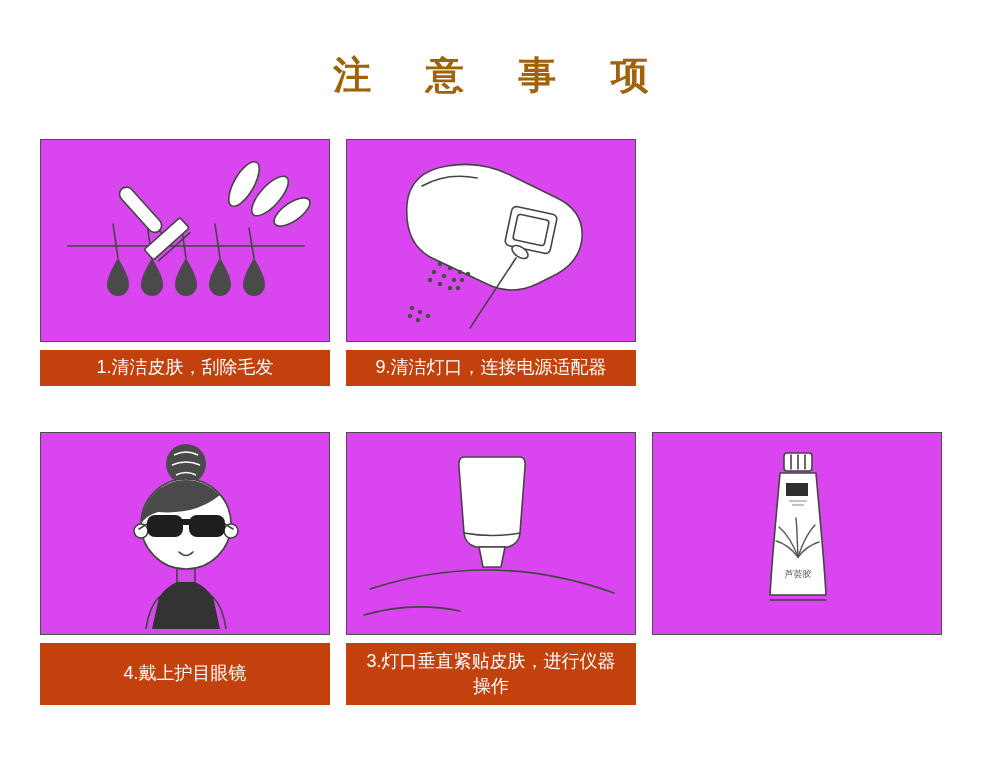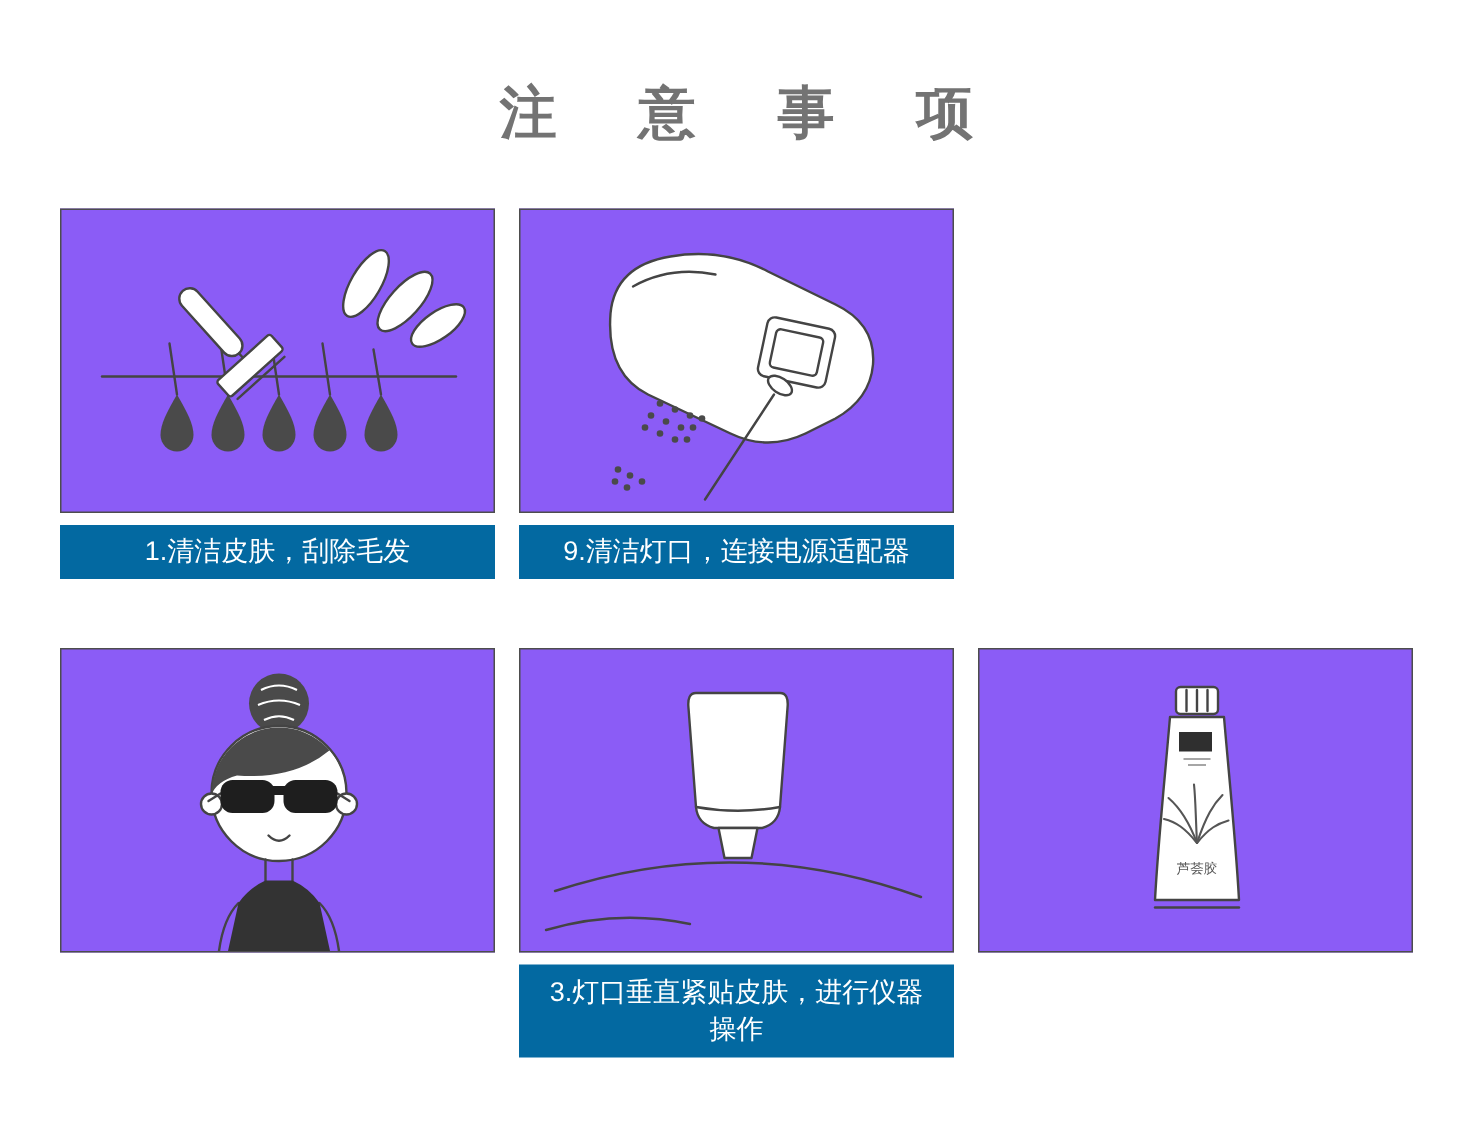--- a/index.html
+++ b/index.html
@@ -12,48 +12,48 @@
   }
   .page { width: 982px; height: 762px; position: relative; background: #fff; }
 
   .title {
     text-align: center;
     padding-top: 50px;
     font-size: 38px;
     font-weight: bold;
     letter-spacing: 22px;
     text-indent: 22px;
-    color: #737373;
+    color: #a16207;
     white-space: nowrap;
   }
 
   .grid {
     display: grid;
     grid-template-columns: repeat(3, 1fr);
     column-gap: 16px;
     padding: 0 40px;
     margin-top: 38px;
   }
   .grid.row2 { margin-top: 46px; }
 
   .cell { display: flex; flex-direction: column; }
 
   .panel {
     border: 1px solid #4d4d4d;
     height: 203px;
-    background: #8b5cf6;
+    background: #d946ef;
     display: flex;
-    align-items: flex-end;
+    align-items: center;
     justify-content: center;
     overflow: hidden;
   }
   .panel svg { display: block; }
 
   .caption {
-    background: #0369a1;
+    background: #c2410c;
     color: #ffffff;
     margin-top: 8px;
     display: flex;
     align-items: center;
     justify-content: center;
     text-align: center;
     font-size: 18px;
     line-height: 1.4;
     padding: 4px 12px;
   }
@@ -172,20 +172,21 @@
 
           <path class="stroke" d="M133,113 Q140,120 147,113"></path>
 
           <line class="stroke" x1="131" y1="129" x2="131" y2="143"></line>
           <line class="stroke" x1="149" y1="129" x2="149" y2="143"></line>
 
           <path class="stroke" d="M113,158 Q103,168 100,190 M167,158 Q177,168 180,190"></path>
           <path d="M106,190 L113,158 Q120,148 131,143 L149,143 Q160,148 167,158 L174,190 Z" fill="#333"></path>
         </svg>
       </div>
+      <div class="caption">4.戴上护目眼镜</div>
     </div>
 
     <div class="cell">
       <div class="panel">
         <svg width="278" height="190" viewBox="0 0 278 190">
 
           <path class="stroke-w" d="M112,18 L168,18 Q174,18 173,28 L168,94 Q167,105 156,108 L124,108 Q113,105 112,94 L107,28 Q106,18 112,18 Z"></path>
           <path class="stroke" d="M112,94 Q140,99 168,94"></path>
 
           <path class="stroke-w" d="M127,108 L153,108 L149,128 L131,128 Z"></path>

